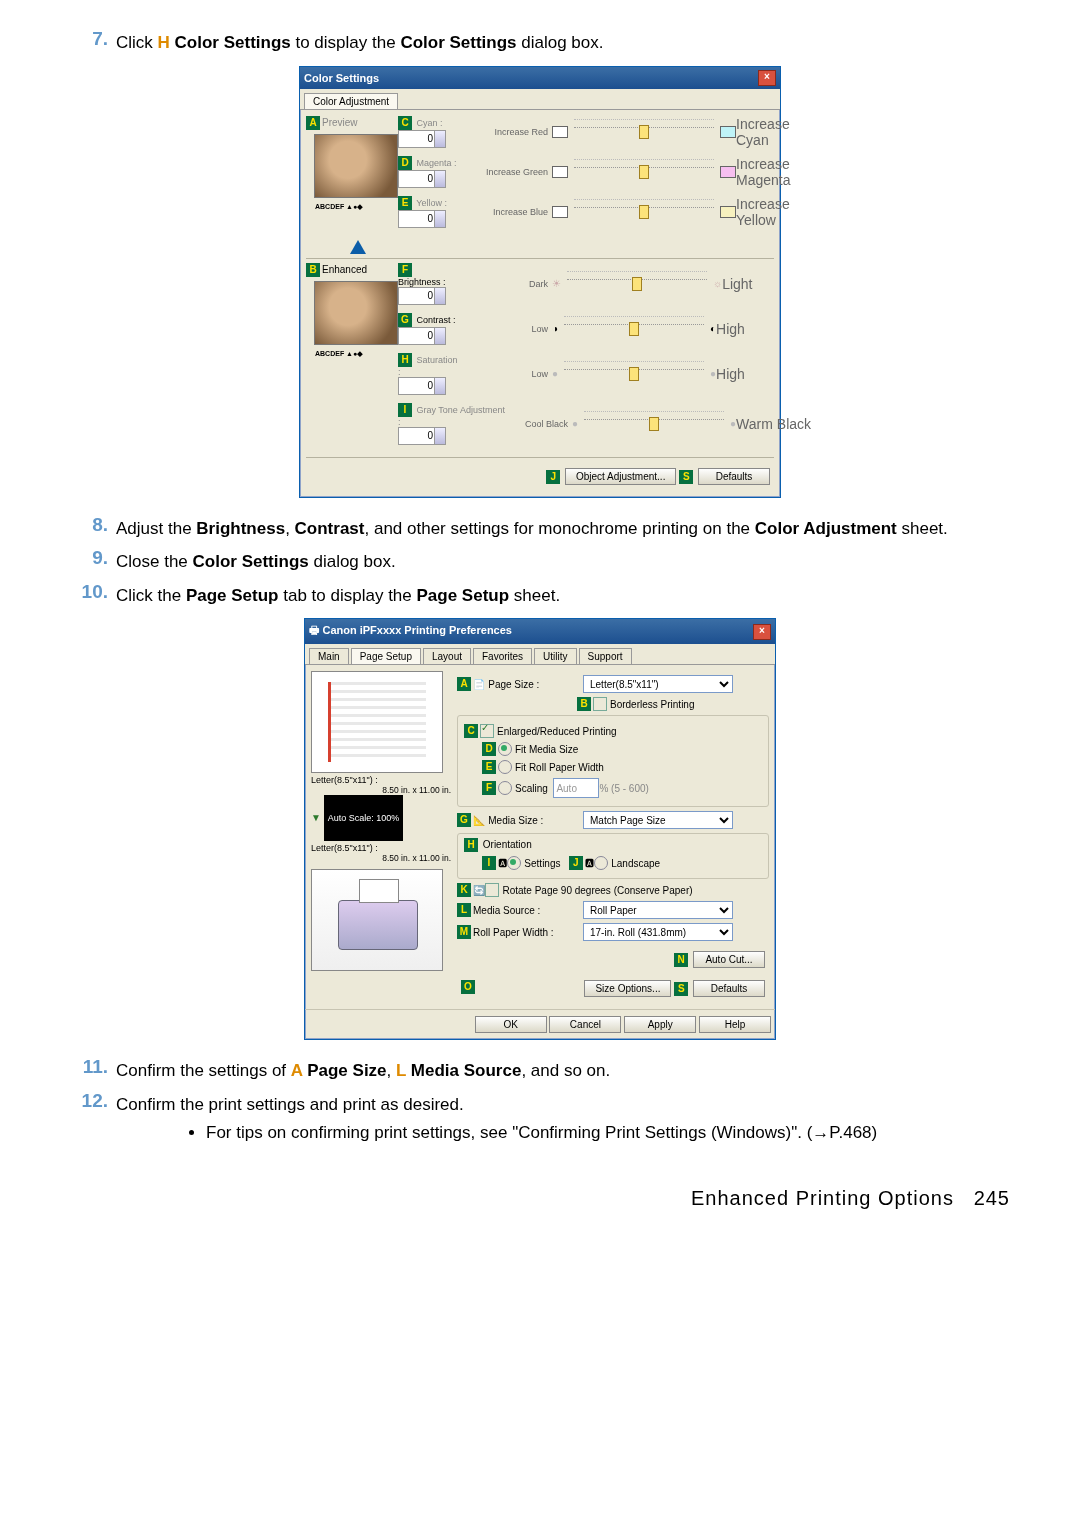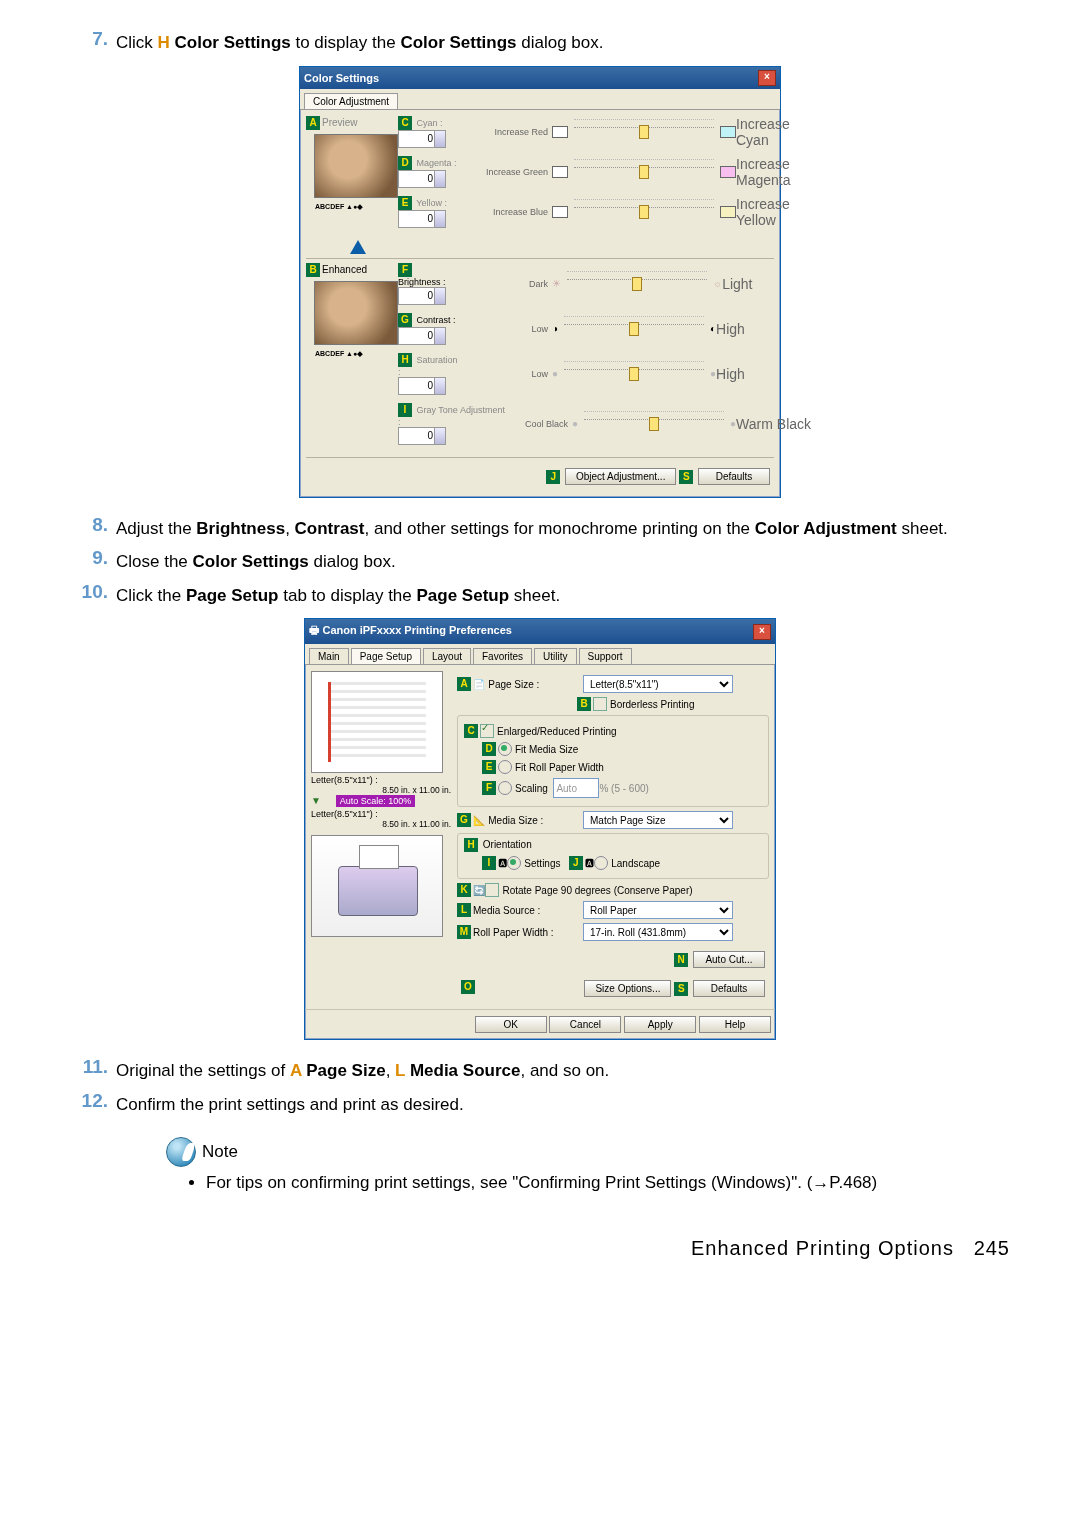--- a/index.html
+++ b/index.html
@@ -178,21 +178,21 @@
     width:130px; height:100px; border:1px solid #888; background:#fff;
     position:relative; overflow:hidden;
   }
   .ps .preview-top::after {
     content:""; position:absolute; left:16px; right:16px; top:10px; bottom:10px;
     background:repeating-linear-gradient(#e8e8e8,#e8e8e8 3px,#fff 3px,#fff 8px);
     border-left:3px solid #d6402f;
   }
   .dim-lbl { font-size:9px; margin-top:2px; }
   .dim-sub { font-size:8.5px; text-align:right; }
-  .scale-lbl { font-size:9px; background:#a21caf; color:#fff; padding:1px 4px; display:inline-block;margin-left:12px;}
+  .scale-lbl { font-size:9px; background:#000000; color:#fff; padding:18px 4px; display:inline-block;}
   .ps .preview-printer {
     width:130px; height:100px; border:1px solid #888;
     background:linear-gradient(#fff,#efefef);
     position:relative; margin-top:6px;
   }
   .printer-draw {
     position:absolute; left:26px; top:30px; width:78px; height:48px;
     background:linear-gradient(#dce, #aac);
     border:1px solid #667;
     border-radius:4px;
@@ -488,33 +488,29 @@
       <span class="btn">Cancel</span>
       <span class="btn">Apply</span>
       <span class="btn">Help</span>
     </div>
   </div>
 
   <ol class="main-list">
     <li>
       <div class="num">11.</div>
       <div class="li-body">
-        <span>Original the settings of </span><span class="orange-bold">A</span><b> Page Size</b><span>, </span><span class="orange-bold">L</span><b> Media Source</b><span>, and so on.</span>
+        <span>Confirm the settings of </span><span class="orange-bold">A</span><b> Page Size</b><span>, </span><span class="orange-bold">L</span><b> Media Source</b><span>, and so on.</span>
       </div>
     </li>
     <li>
       <div class="num">12.</div>
       <div class="li-body">Confirm the print settings and print as desired.</div>
     </li>
   </ol>
 
-  <div class="note-row">
-    <div class="note-ico"></div>
-    <span>Note</span>
-  </div>
   <ul class="note">
     <li>For tips on confirming print settings, see "Confirming Print Settings (Windows)".  (→P.468)</li>
   </ul>
 
   <div class="footer">
     <span>Enhanced Printing Options</span>&nbsp;&nbsp;
     <span>245</span>
   </div>
 </div>
 

